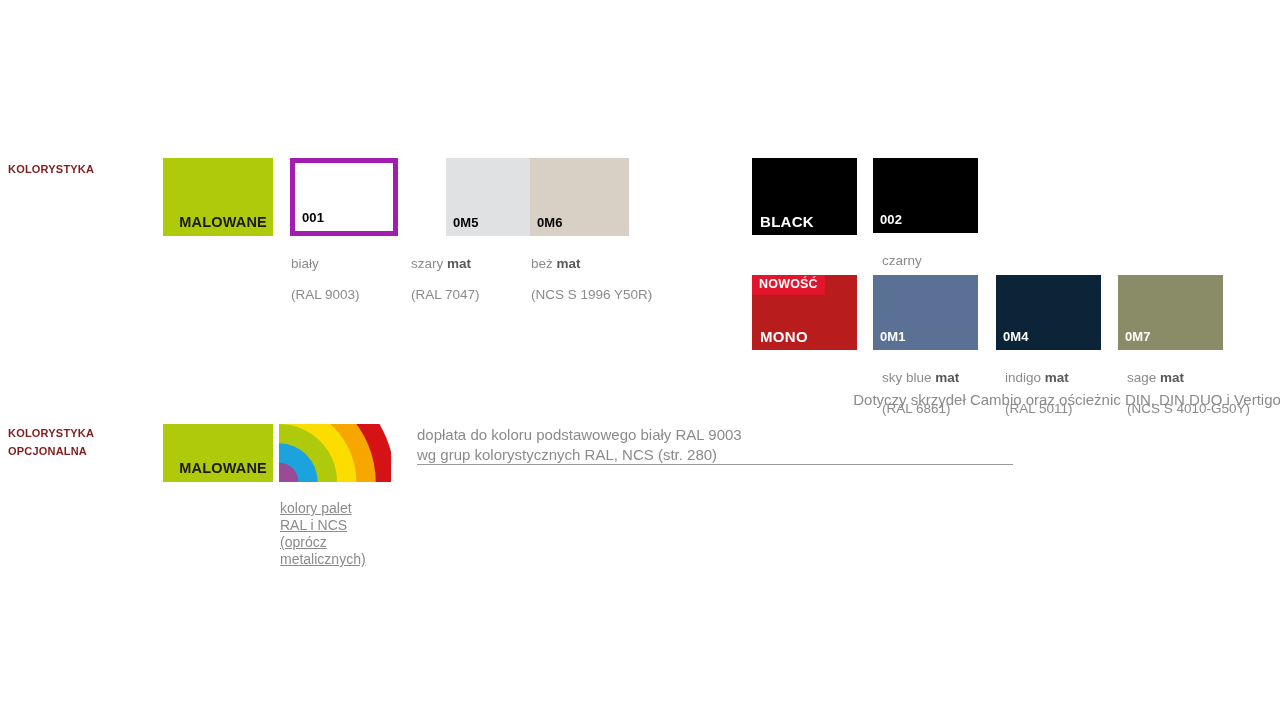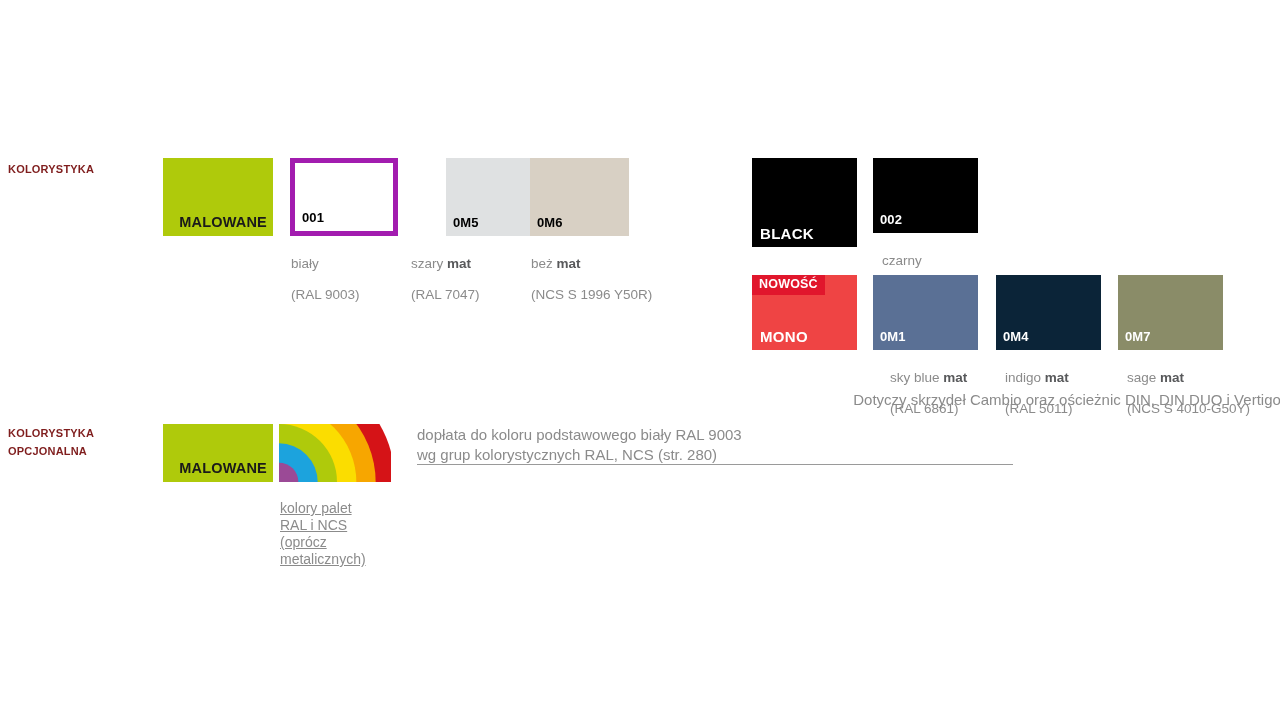--- a/index.html
+++ b/index.html
@@ -148,41 +148,41 @@
 </div>
 
 <div class="swatch" id="sw-0m6" style="left:530px; top:158px; width:99px; height:78px; background:#D8D0C4;">
   <span class="code code-dark">0M6</span>
 </div>
 <div class="caption" style="left:531px; top:240px; width:180px;">
   <span>beż </span><b>mat</b><br>
   <span>(NCS S 1996 Y50R)</span>
 </div>
 
-<div class="tile-black" id="tile-black" style="left: 752px; top: 158px; width: 105px; height: 89px; background: rgb(0, 0, 0);">
+<div class="tile-black" id="tile-black" style="left: 752px; top: 158px; width: 105px; height: 77px; background: rgb(0, 0, 0);">
   <span class="tile-text">BLACK</span>
 </div>
 
 <div class="swatch" id="sw-002" style="left:873px; top:158px; width:105px; height:75px; background:#000000;">
   <span class="code code-light">002</span>
 </div>
 <div class="caption" style="left:882px; top:237px; width:140px;">
   <span>czarny</span><br>
   <span>(RAL 9005)</span>
 </div>
 
-<div class="tile-black" id="tile-mono" style="left: 752px; top: 275px; width: 105px; height: 75px; background: #ef4444; text-align: center;">
+<div class="tile-black" id="tile-mono" style="left: 752px; top: 275px; width: 105px; height: 75px; background: #b91c1c; text-align: center;">
   <span class="badge-new" style="background: rgb(225, 22, 44);">NOWOŚĆ</span>
   <span class="tile-text">MONO</span>
 </div>
 
 <div class="swatch" id="sw-0m1" style="left:873px; top:275px; width:105px; height:75px; background:#5A7095;">
   <span class="code code-light">0M1</span>
 </div>
-<div class="caption" style="left:882px; top:354px; width:140px;margin-left:8px;">
+<div class="caption" style="left:882px; top:354px; width:140px;">
   <span>sky blue </span><b>mat</b><br>
   <span>(RAL 6861)</span>
 </div>
 
 <div class="swatch" id="sw-0m4" style="left:996px; top:275px; width:105px; height:75px; background:#0B2438;">
   <span class="code code-light">0M4</span>
 </div>
 <div class="caption" style="left:1005px; top:354px; width:140px;">
   <span>indigo </span><b>mat</b><br>
   <span>(RAL 5011)</span>

